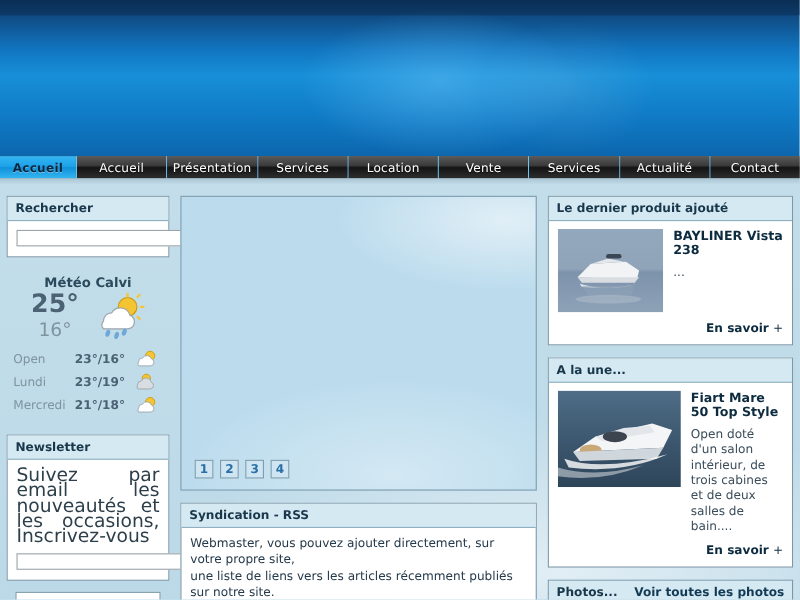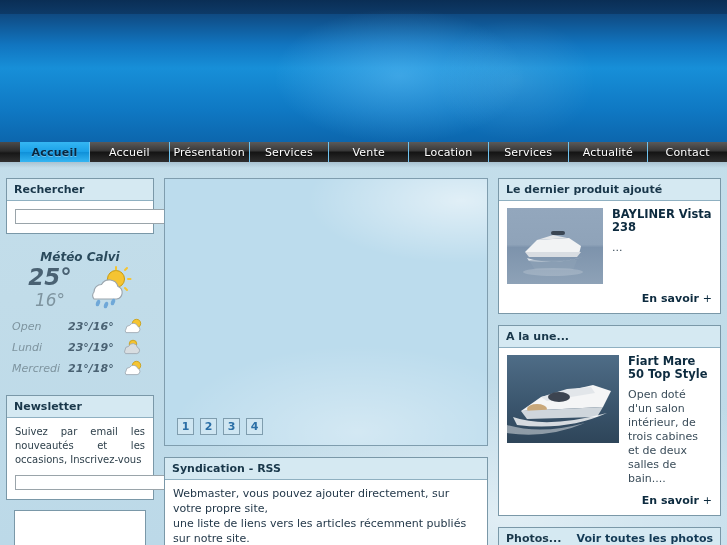--- a/index.html
+++ b/index.html
@@ -35,21 +35,20 @@
   #banner .topstrip{
     position:absolute;left:0;top:0;width:100%;height:14px;
     background:linear-gradient(180deg,#0a2e55,#0d3a68);
   }
 
   
   #nav {
     position: absolute; left: 0; top: 142px; width: 727px; height: 20px;
     display: flex;
     background: linear-gradient(180deg,#4b4b4b 0%, #2c2c2c 45%, #171717 55%, #303030 100%);
-    padding-left: 20px;
   }
   #nav .tab {
     flex: 1 1 0;
     display: flex; align-items: center; justify-content: center;
     font-size: 11px; letter-spacing: .2px;
     color: #ffffff;
     border-right: 1px solid #6fc3ef;
     background: linear-gradient(180deg,#5a5a5a 0%, #3a3a3a 42%, #141414 52%, #2e2e2e 100%);
     text-shadow: 0 1px 0 rgba(0,0,0,.7);
     cursor: pointer;
@@ -101,24 +100,24 @@
     border: 1px solid #9aa4aa; background: #fff;
     font-size: 11px; padding: 0 3px;
     font-family: "DejaVu Sans", sans-serif;
   }
   .okbtn {
     height: 17px; min-width: 26px; padding: 0 5px;
     border: 1px solid #4f4f4f; background: #f3f3f3;
     font-size: 10px; font-weight: bold; color: #111;
     font-family: "DejaVu Sans", sans-serif; cursor: pointer;
   }
-  .nl-text { font-size: 10px; color: #2d3f4a; line-height: 14px; text-align: justify; margin-bottom: 7px; }
-
-  
-  #meteo { padding: 6px 6px 4px 6px; font-style: italic; }
+  .nl-text { font-size: 17px; color: #2d3f4a; line-height: 14px; text-align: justify; margin-bottom: 7px; }
+
+  
+  #meteo { padding: 6px 6px 4px 6px; }
   #meteo .title { text-align: center; font-size: 12px; font-weight: bold; color: #2a4a5c; margin-bottom: 2px; }
   #meteo .now { display: flex; justify-content: center; gap: 10px; }
   #meteo .temps { text-align: center; line-height: 1; }
   #meteo .t-hi { font-size: 23px; font-weight: bold; color: #4a6273; }
   #meteo .t-lo { font-size: 17px; color: #7e949f; margin-top: 3px; }
   #meteo table { width: 100%; border-collapse: collapse; margin-top: 6px; }
   #meteo td { font-size: 11px; color: #7e949f; padding: 2px 0; vertical-align: middle; }
   #meteo td.d { width: 52px; }
   #meteo td.t { font-weight: bold; color: #4a6273; text-align: left; padding-left: 4px; }
   #meteo td.i { width: 26px; text-align: right; }
@@ -180,24 +179,24 @@
     <div class="tab">
       <span>Accueil</span>
     </div>
     <div class="tab">
       <span>Présentation</span>
     </div>
     <div class="tab">
       <span>Services</span>
     </div>
     <div class="tab">
+      <span>Location</span>
+    </div>
+    <div class="tab">
       <span>Vente</span>
-    </div>
-    <div class="tab">
-      <span>Location</span>
     </div>
     <div class="tab">
       <span>Services</span>
     </div>
     <div class="tab">
       <span>Actualité</span>
     </div>
     <div class="tab">
       <span>Contact</span>
     </div>

